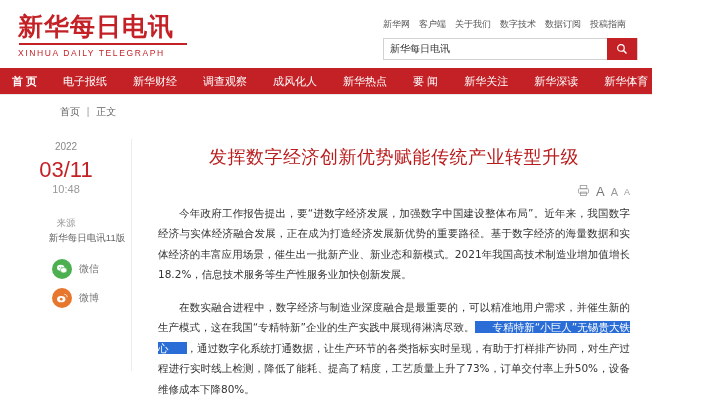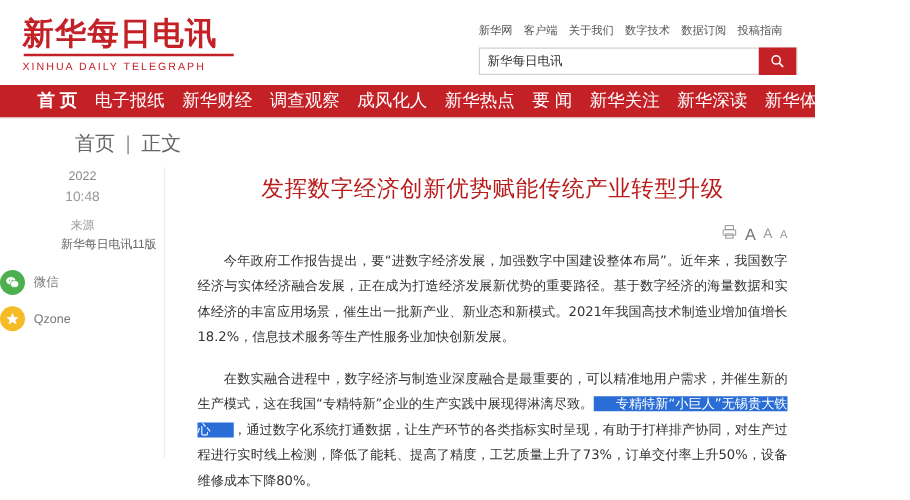--- a/index.html
+++ b/index.html
@@ -66,33 +66,33 @@
     cursor: pointer;
   }
   .search-btn svg { display: block; }
 
   
   .nav {
     background: #c42127;
     height: 26px;
     display: flex;
     align-items: center;
-    padding: 0 14px 0 30px;
-    gap: 14px;
+    padding: 0 14px 0 12px;
+    gap: 26px;
     color: #fff;
-    font-size: 14px;
+    font-size: 11px;
   }
   .nav span { white-space: nowrap; cursor: pointer; }
   .nav .first { font-weight: bold; }
   .nav-bottom-line { height: 1px; background: #e8e8e8; }
 
   
   .crumb {
-    margin: 10px 0 4px 60px;
-    font-size: 16px;
+    margin: 10px 0 16px 60px;
+    font-size: 10px;
     color: #666;
   }
   .crumb a { color: #666; text-decoration: none; cursor: pointer; }
   .crumb .sep { margin: 0 4px; color: #999; }
 
   
   .content {
     display: flex;
     padding: 0 22px 0 0;
   }
@@ -109,24 +109,24 @@
     right: 0; top: 4px;
     width: 1px; height: 232px;
     background: #ececec;
   }
   .date-year { font-size: 10px; color: #888; margin-bottom: 5px; }
   .date-day {
     font-size: 22px; color: #c42127; font-weight: normal; line-height: 1.15;
     font-family: "Liberation Sans", sans-serif;
   }
   .date-time { font-size: 11px; color: #999; margin-top: 1px; }
-  .src-label { font-size: 9.5px; color: #999; margin-top: 10px; }
+  .src-label { font-size: 9.5px; color: #999; margin-top: 22px; }
   .src-name { font-size: 9.5px; color: #666; margin-top: 2px; padding-left: 42px; }
 
-  .shares { margin-top: 14px; display: flex; flex-direction: column; gap: 9px; align-items: flex-start; }
+  .shares { margin-top: 14px; display: flex; flex-direction: column; gap: 9px; align-items: flex-end; }
   .share {
     display: flex; align-items: center; gap: 7px; width: 80px;
     cursor: pointer;
   }
   .share .circ {
     width: 20px; height: 20px; border-radius: 50%;
     display: flex; align-items: center; justify-content: center;
     color: #fff; font-size: 11px;
     flex: 0 0 20px;
   }
@@ -231,43 +231,46 @@
   <div class="crumb">
     <a>首页</a>
     <span class="sep">|</span>
     <span>正文</span>
   </div>
 
   <div class="content">
 
     <div class="leftcol">
       <div class="date-year">2022</div>
+      <div class="date-day">03/11</div>
       <div class="date-time">10:48</div>
       <div class="src-label">来源</div>
       <div class="src-name">新华每日电讯11版</div>
 
       <div class="shares">
         <div class="share">
           <span class="circ c-weixin">
             <svg width="12" height="12" viewBox="0 0 16 16" aria-hidden="true">
               <ellipse cx="6.3" cy="6.2" rx="5" ry="4" fill="#ffffff"></ellipse>
               <ellipse cx="10.2" cy="9.6" rx="4.4" ry="3.6" fill="#ffffff" stroke="#4caf50" stroke-width="0.8"></ellipse>
               <circle cx="4.8" cy="5.6" r="0.7" fill="#4caf50"></circle>
               <circle cx="7.8" cy="5.6" r="0.7" fill="#4caf50"></circle>
             </svg>
           </span>
           <span class="lbl">微信</span>
         </div>
         <div class="share">
-          <span class="circ c-qzone">
+          <span class="circ c-weibo">
             <svg width="12" height="12" viewBox="0 0 16 16" aria-hidden="true">
-              <polygon points="8,1.6 10,6 14.6,6.4 11.1,9.4 12.2,14 8,11.5 3.8,14 4.9,9.4 1.4,6.4 6,6" fill="#ffffff"></polygon>
+              <ellipse cx="7" cy="9.5" rx="5.6" ry="4.1" fill="#ffffff"></ellipse>
+              <circle cx="7" cy="9.5" r="1.9" fill="#e8772e"></circle>
+              <path d="M11.2 3.2c2.2 0 3.9 1.7 3.6 3.8" fill="none" stroke="#ffffff" stroke-width="1.1"></path>
             </svg>
           </span>
-          <span class="lbl">Qzone</span>
+          <span class="lbl">微博</span>
         </div>
       </div>
     </div>
 
     <div class="main">
       <h1 class="title">发挥数字经济创新优势赋能传统产业转型升级</h1>
 
       <div class="tools">
         <span class="print">
           <svg width="13" height="13" viewBox="0 0 16 16" aria-hidden="true">

